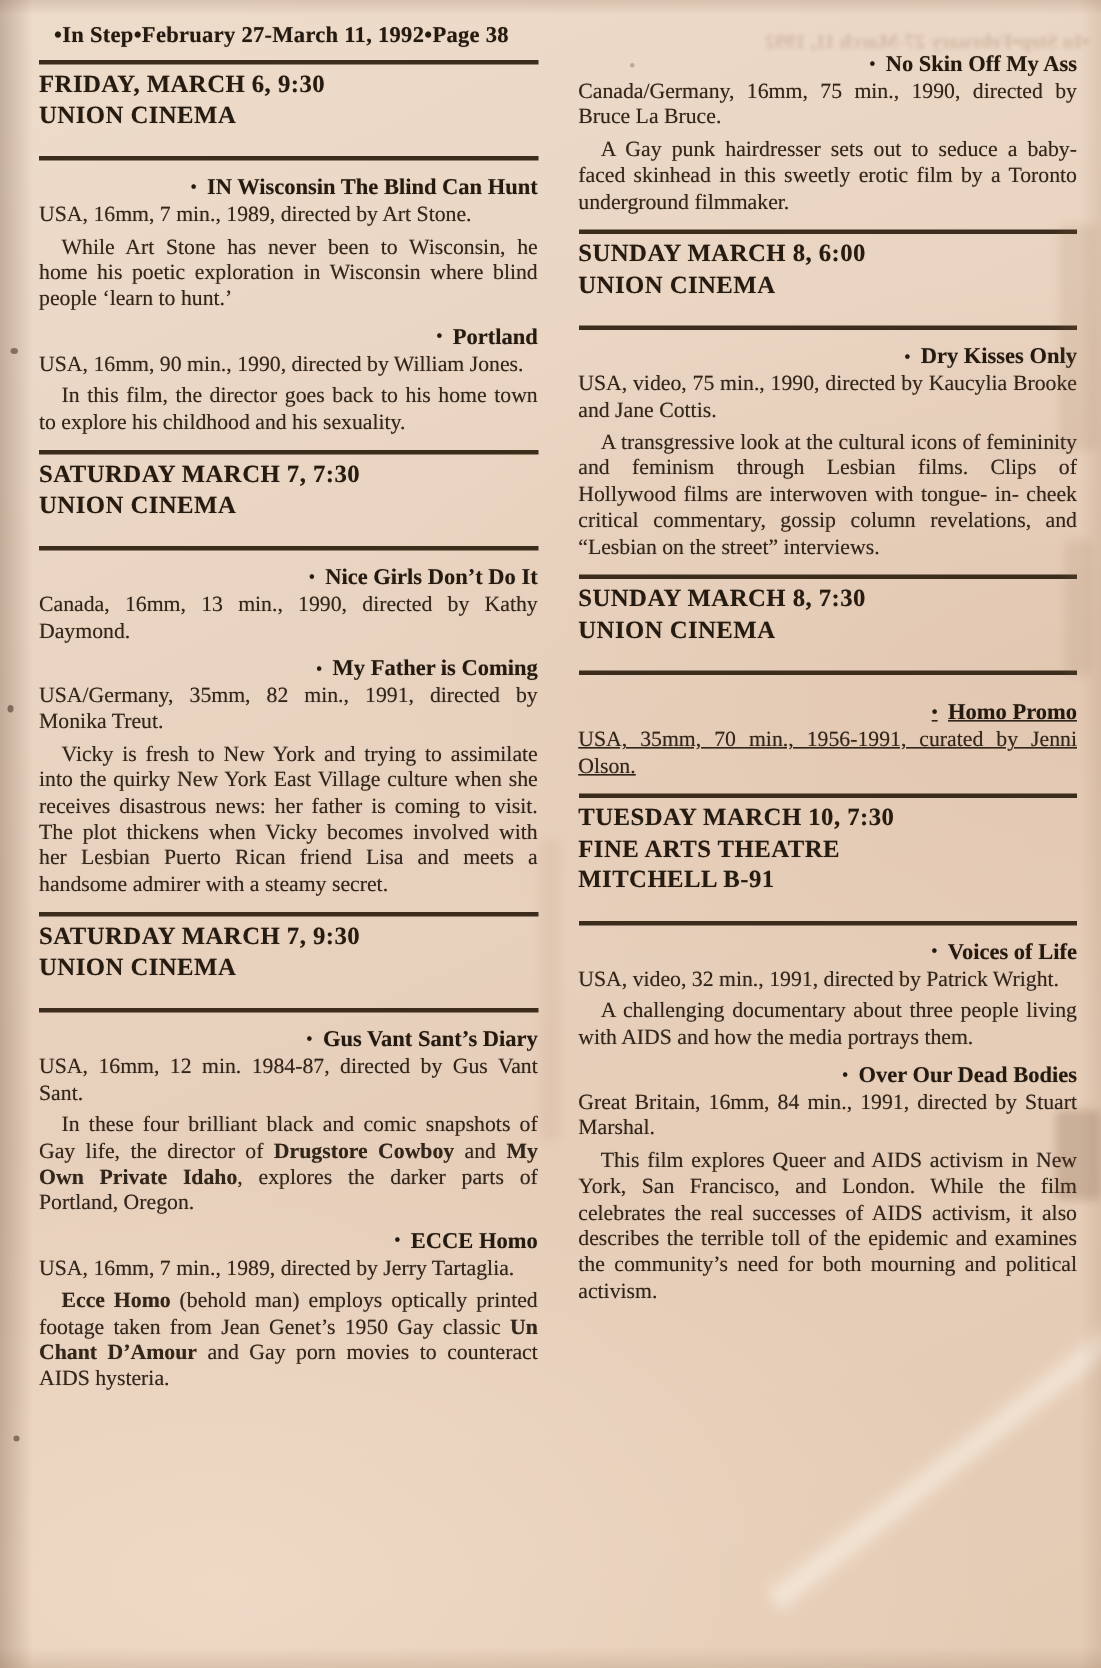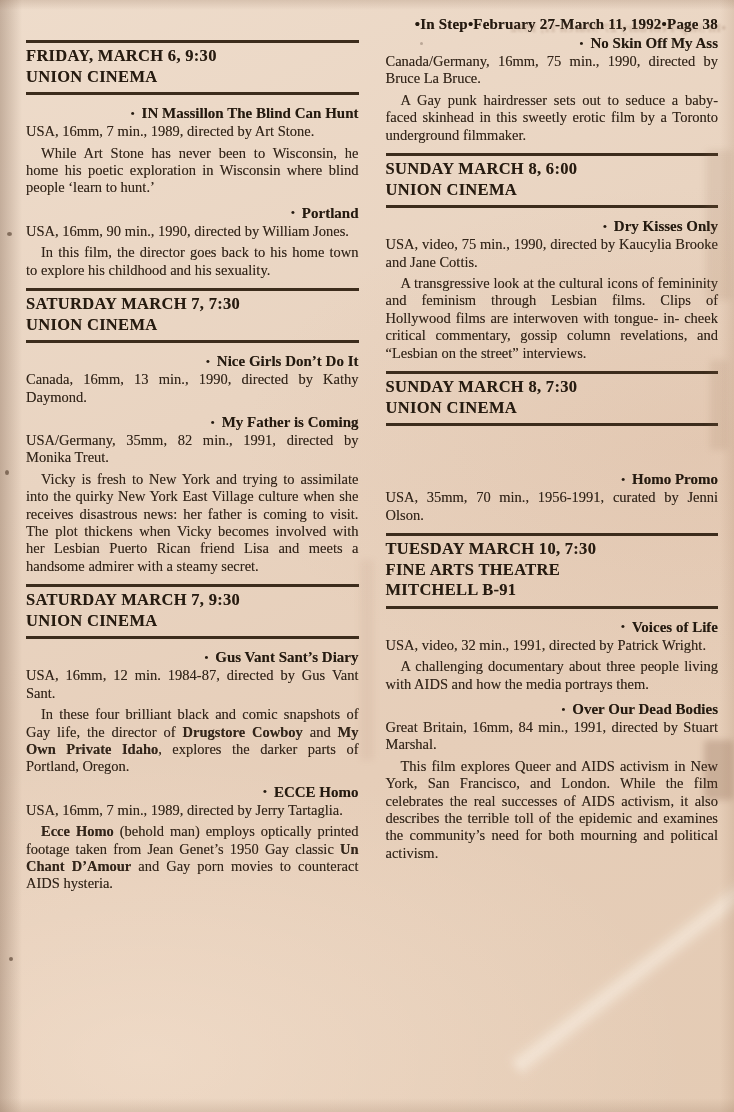--- a/index.html
+++ b/index.html
@@ -28,48 +28,47 @@
   .edge-right { right: 0; top: 0; bottom: 0; width: 14px;
     background: linear-gradient(-90deg, rgba(140,100,70,0.14), rgba(140,100,70,0)); }
 
   .masthead {
     font-weight: bold;
     font-size: 15px;
     letter-spacing: 0.2px;
     margin: 4px 0 7px 10px;
     color: #241a10;
     text-shadow: 0 0 0.6px rgba(40,25,12,0.55);
-    text-align: right;
   }
   .columns { display: flex; gap: 27px; position: relative; }
   .column {
     flex: 1 1 0;
     text-align: justify;
     font-size: 14.5px;
     line-height: 1.2;
     text-shadow: 0 0 0.6px rgba(50,35,20,0.45);
   }
   .column-right { margin-top: -13px; }
 
   .section-header {
     border-top: 3px solid #3c2c1c;
     border-bottom: 3px solid #3c2c1c;
-    padding: 3px 0 5px;
+    padding: 3px 0 17px;
     margin: 9px 0 9px;
     font-weight: bold;
     font-size: 16.5px;
     line-height: 1.25;
     letter-spacing: 0.3px;
     text-align: left;
     color: #261b10;
   }
   .column .section-header:first-child { margin-top: 0; }
 
   .film { margin-top: 7px; }
-  .film.gap-before { margin-top: 44px; }
+  .film.gap-before { margin-top: 16px; text-decoration: underline; }
   .film-title {
     font-weight: bold;
     padding-left: 18px;
     text-align: right;
     font-size: 15px;
     margin-bottom: 1px;
     color: #241a10;
   }
   .bullet { font-size: 11px; margin-right: 7px; vertical-align: 1.5px; }
   .film-credits { }
@@ -117,21 +116,21 @@
 <div class="page">
   <div class="masthead">•In Step•February 27-March 11, 1992•Page 38</div>
 
   <div class="columns">
     <div class="column column-left">
         <div class="section-header">
           <div class="header-line">FRIDAY, MARCH 6, 9:30</div>
           <div class="header-line">UNION CINEMA</div>
         </div>
         <div class="film">
-          <div class="film-title"><span class="bullet">•</span><span>IN Massillon The Blind Can Hunt</span></div>
+          <div class="film-title"><span class="bullet">•</span><span>IN Wisconsin The Blind Can Hunt</span></div>
           <div class="film-credits">USA, 16mm, 7 min., 1989, directed by Art Stone.</div>
           <div class="film-paragraph">While Art Stone has never been to Wisconsin, he home his poetic exploration in Wisconsin where blind people ‘learn to hunt.’</div>
         </div>
         <div class="film">
           <div class="film-title"><span class="bullet">•</span><span>Portland</span></div>
           <div class="film-credits">USA, 16mm, 90 min., 1990, directed by William Jones.</div>
           <div class="film-paragraph">In this film, the director goes back to his home town to explore his childhood and his sexuality.</div>
         </div>
         <div class="section-header">
           <div class="header-line">SATURDAY MARCH 7, 7:30</div>

